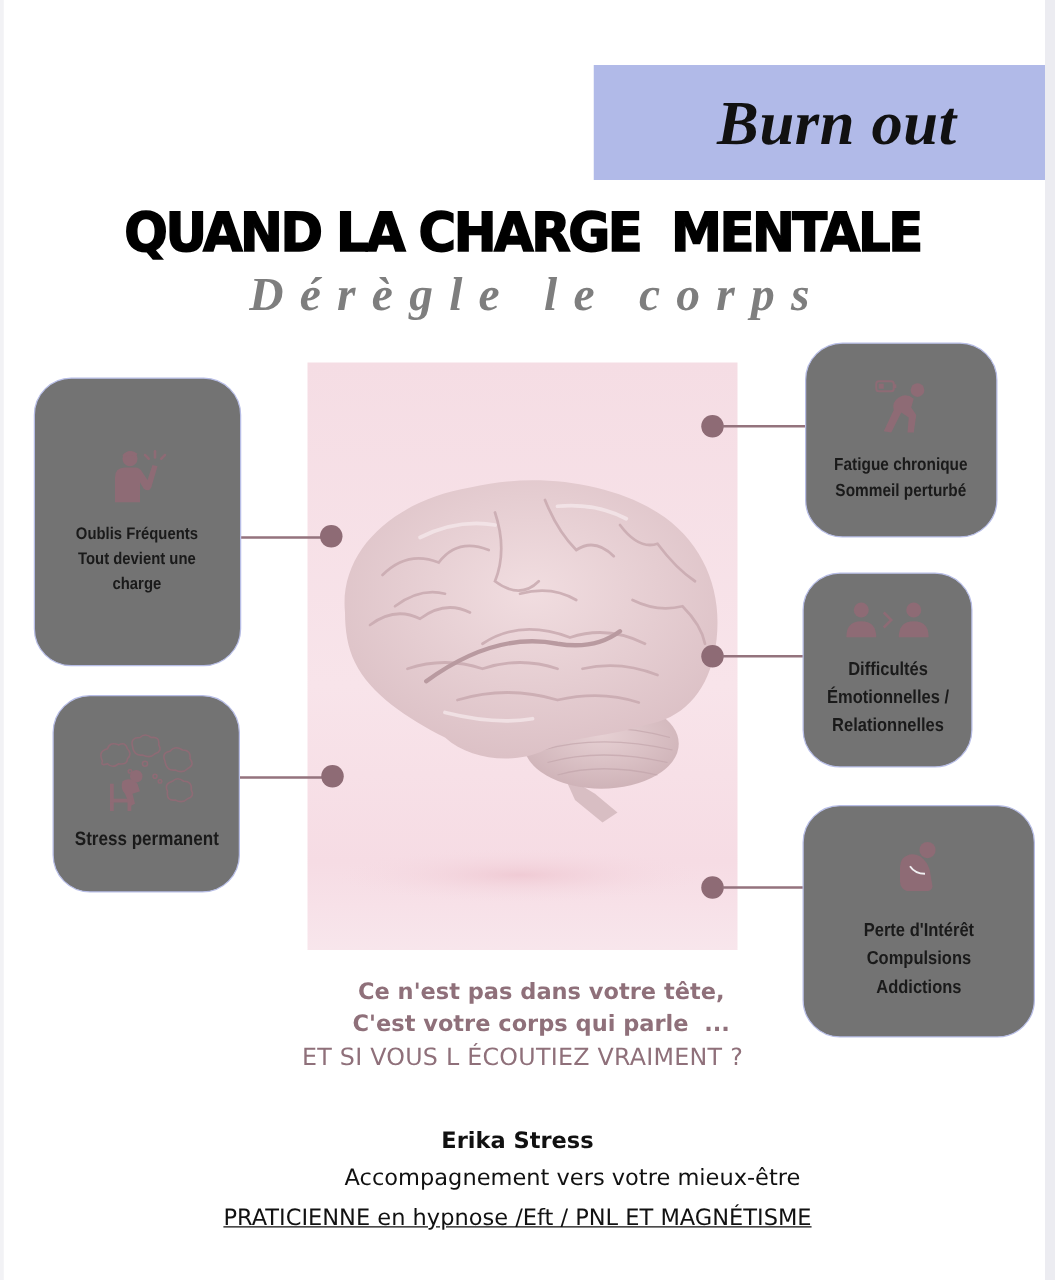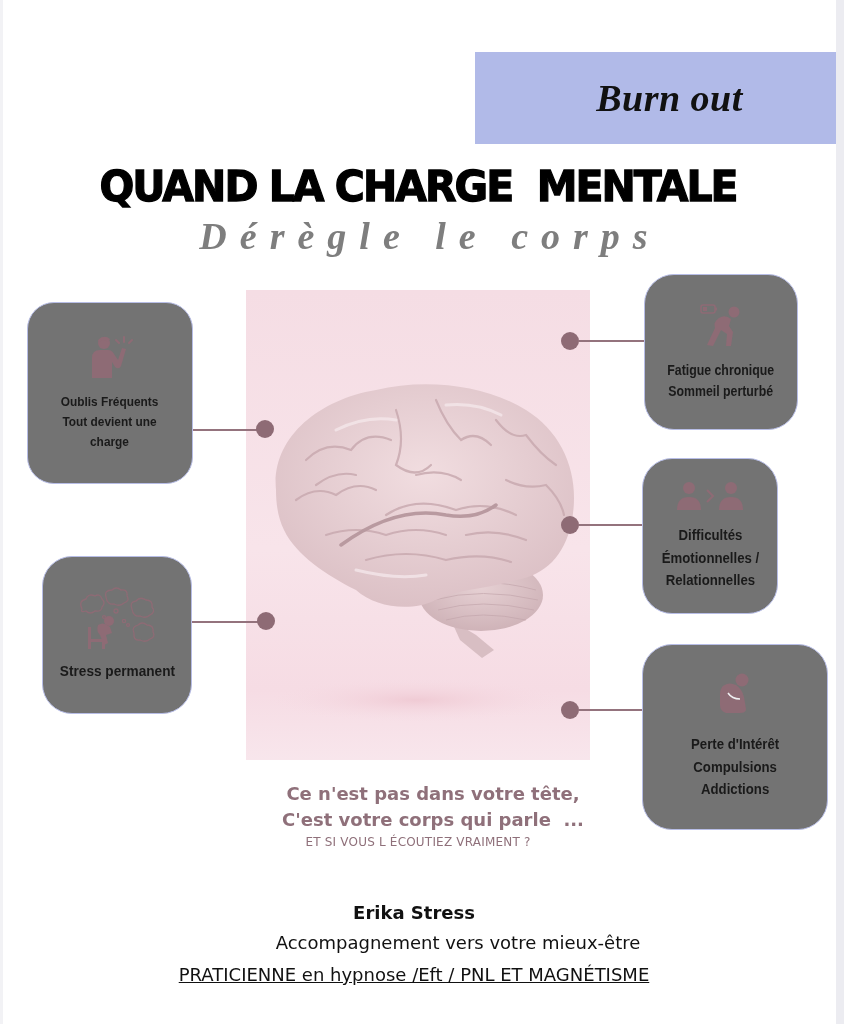--- a/index.html
+++ b/index.html
@@ -16,21 +16,21 @@
     position:absolute; left:0; top:0; width:3px; height:1024px;
     background:#f2f2f5;
   }
   .banner {
     position:absolute; left:475px; top:52px; width:361px; height:92px;
     background:#b1bae8;
     display:flex; align-items:center; justify-content:center;
   }
   .banner span {
     font-family:"Liberation Serif", serif; font-style:italic; font-weight:bold;
-    font-size:38px; color:#111; letter-spacing:0.5px; padding-left:28px;
+    font-size:50px; color:#111; letter-spacing:0.5px; padding-left:28px;
   }
   .title {
     position:absolute; left:0; top:162px; width:836px; text-align:center;
     font-family:"DejaVu Sans", sans-serif; font-weight:bold;
     font-size:41px; color:#000; letter-spacing:-2px; transform:scaleY(1.05);
     -webkit-text-stroke:1.2px #000;
   }
   .subtitle {
     position:absolute; left:0; top:214px; width:860px; text-align:center;
     font-family:"Liberation Serif", serif; font-style:italic; font-weight:bold;
@@ -59,21 +59,21 @@
   }
   .dot {
     position:absolute; width:18px; height:18px; border-radius:50%;
     background:#8e6b75;
   }
   .quote {
     position:absolute; left:0; width:836px; text-align:center;
     font-family:"DejaVu Sans", sans-serif; color:#8f707a;
   }
   .quote.b { font-weight:bold; font-size:18px; }
-  .quote.n { font-size:12px; letter-spacing:0.2px; }
+  .quote.n { font-size:19px; letter-spacing:0.2px; }
   .footer {
     position:absolute; left:0; width:828px; text-align:center;
     font-family:"DejaVu Sans", sans-serif; color:#111;
   }
 </style>
 </head>
 <body>
 
 <div class="left-strip"></div>
 <div class="right-strip"></div>
@@ -150,21 +150,21 @@
 
 <div class="dot" style="left:561px; top:332px;"></div>
 <div class="connector" style="left:578px; top:340px; width:66px;"></div>
 
 <div class="dot" style="left:561px; top:516px;"></div>
 <div class="connector" style="left:578px; top:524px; width:66px;"></div>
 
 <div class="dot" style="left:561px; top:701px;"></div>
 <div class="connector" style="left:578px; top:709px; width:66px;"></div>
 
-<div class="card" style="left:27px; top:302px; width:166px; height:182px;border-radius:27px;">
+<div class="card" style="left:27px; top:302px; width:166px; height:231px;">
   <div class="icon">
     <svg width="48" height="44" viewBox="0 0 48 44">
       <g fill="#8e6b75">
         <circle cx="18" cy="9" r="6"></circle>
         <path d="M12 6 Q18 0 24 5 L22 8 Q18 4 13 8 Z"></path>
         <path d="M6 44 L6 24 Q6 16 14 16 L22 16 Q26 16 28 20 L32 26 L36 14 L40 15 L35 32 Q33 36 29 33 L26 28 L26 44 Z"></path>
       </g>
       <g stroke="#8e6b75" stroke-width="2" stroke-linecap="round">
         <line x1="38" y1="8" x2="38" y2="3"></line>
         <line x1="33" y1="9" x2="30" y2="6"></line>

